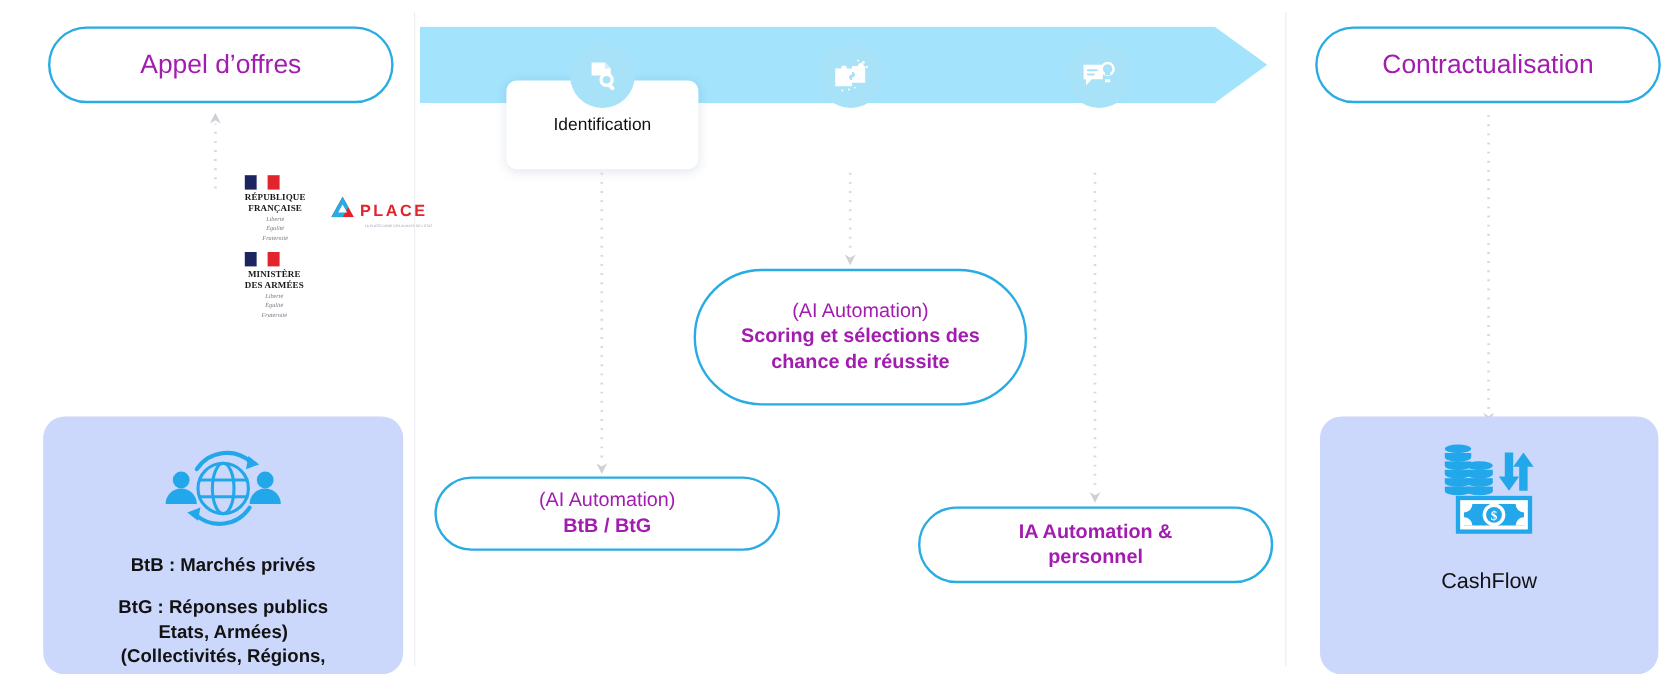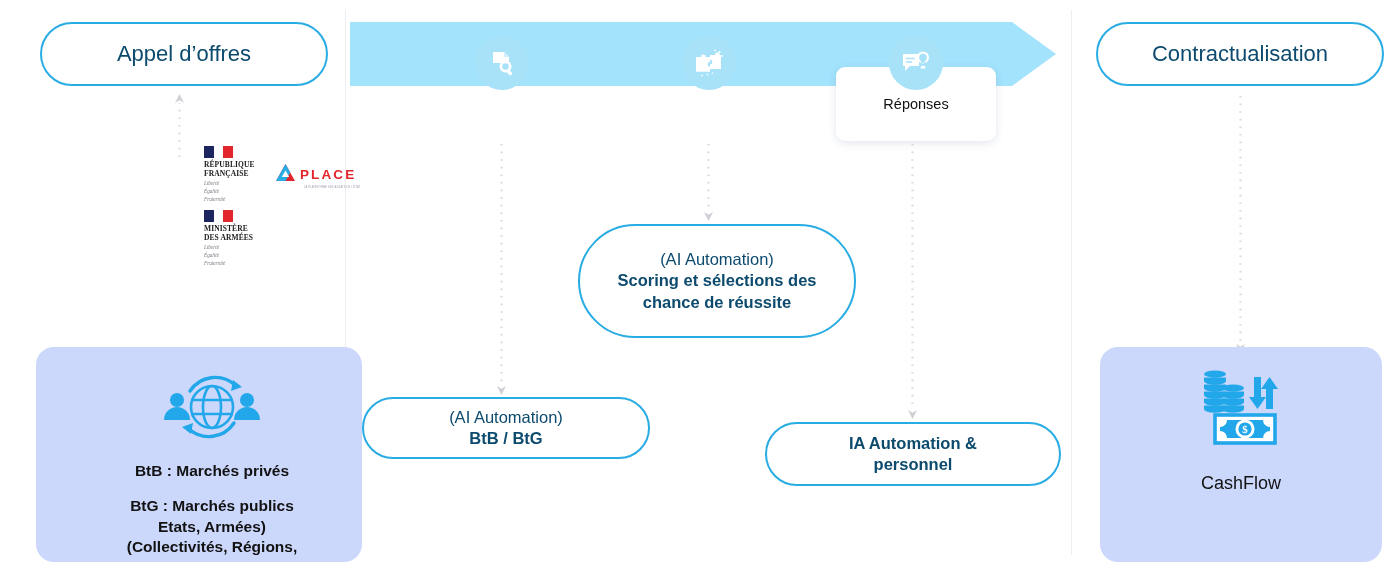--- a/index.html
+++ b/index.html
@@ -34,21 +34,21 @@
   .pill {
     position: absolute;
     box-sizing: border-box;
     background: #ffffff;
     border: 2px solid #29ace3;
     border-radius: 999px;
     display: flex;
     align-items: center;
     justify-content: center;
     text-align: center;
-    color: #0c4a6e;
+    color: #a21caf;
     line-height: 1.28;
   }
 
   #appel-offres {
     left: 40px; top: 22px;
     width: 288px; height: 64px;
     font-size: 22px;
   }
   #contractualisation {
     left: 1096px; top: 22px;
@@ -133,21 +133,21 @@
 
   
   .panel {
     position: absolute;
     background: #ccd8fb;
     border-radius: 18px;
     display: flex;
     flex-direction: column;
     align-items: center;
   }
-  #panel-left  { left: 36px;  top: 347px; width: 300px; height: 215px; padding-left: 26px; }
+  #panel-left  { left: 36px;  top: 347px; width: 300px; height: 215px; }
   #panel-right { left: 1100px; top: 347px; width: 282px; height: 215px; }
 
   #panel-left .panel-icon  { margin-top: 24px; }
   #panel-right .panel-icon { margin-top: 22px; }
 
   .panel-text {
     text-align: center;
     color: #121212;
     line-height: 1.34;
   }
@@ -163,21 +163,21 @@
   }
   #panel-right .cashflow {
     font-size: 18px;
     margin-top: 22px;
   }
 
   
   #logos {
     position: absolute;
     left: 196px; top: 146px;
-    width: 150px; height: 116px;
+    width: 150px; height: 116px; text-align: center;
   }
   .logo-block { position: absolute; }
   #logo-rf  { left: 8px;  top: 0px;  }
   #logo-ma  { left: 8px;  top: 64px; }
   #logo-place { left: 80px; top: 18px; }
 
   .flag {
     display: flex;
     width: 29px; height: 12px;
     margin-bottom: 3px;
@@ -304,28 +304,31 @@
         <g fill="#22a7ea">
           <circle cx="18" cy="29" r="7"></circle>
           <path d="M5 49 a13 13 0 0 1 26 0 z"></path>
           <circle cx="88" cy="29" r="7"></circle>
           <path d="M75 49 a13 13 0 0 1 26 0 z"></path>
         </g>
       </svg>
     </div>
     <div class="panel-text btb">BtB : Marchés privés</div>
     <div class="panel-text btg">
-      <div>BtG : Marchés publics</div>
+      <div>BtG : Réponses publics</div>
       <div>Etats, Armées)</div>
       <div>(Collectivités, Régions,</div>
     </div>
   </div>
 
   <div id="banner"></div>
 
+  <div class="step-card" id="step-identification">
+    <span>Identification</span>
+  </div>
   <div class="step-badge" id="badge-identification">
     <svg width="28" height="28" viewBox="0 0 28 28">
       <path d="M5 3 h11 l5 5 v6 h-16 z" fill="#ffffff"></path>
       <path d="M16 3 v5 h5 z" fill="#d3eefb"></path>
       <circle cx="17.5" cy="17.5" r="6" fill="#ffffff"></circle>
       <circle cx="17.5" cy="17.5" r="3.2" fill="#a7e2f8"></circle>
       <rect x="20.5" y="20.2" width="6" height="3.4" rx="1.7" fill="#ffffff" transform="rotate(45 20.5 20.2)"></rect>
     </svg>
   </div>
 
@@ -337,23 +340,20 @@
         <circle cx="25.5" cy="3" r="1.1"></circle>
         <circle cx="28.3" cy="7" r="0.9"></circle>
         <circle cx="21" cy="1.4" r="0.8"></circle>
         <circle cx="13.5" cy="25.6" r="0.9"></circle>
         <circle cx="8" cy="26.4" r="0.8"></circle>
         <circle cx="18.5" cy="24" r="0.7"></circle>
       </g>
     </svg>
   </div>
 
-  <div class="step-card" id="step-reponses">
-    <span>Réponses</span>
-  </div>
   <div class="step-badge" id="badge-reponses">
     <svg width="30" height="28" viewBox="0 0 30 28">
       <path d="M2 5 h16 v12 h-9 l-5 5 v-5 h-2 z" fill="#ffffff"></path>
       <g stroke="#a7e2f8" stroke-width="1.7" stroke-linecap="round">
         <line x1="5.5" y1="9.5" x2="13" y2="9.5"></line>
         <line x1="5.5" y1="13" x2="10.5" y2="13"></line>
       </g>
       <circle cx="22" cy="8.5" r="6" fill="#ffffff"></circle>
       <path d="M19.8 17 h4.4 v2.6 h-4.4 z" fill="#ffffff"></path>
       <path d="M22 4.6 a3.9 3.9 0 0 0-2.2 7.1 v2 h4.4 v-2 A3.9 3.9 0 0 0 22 4.6 z" fill="#a7e2f8"></path>

